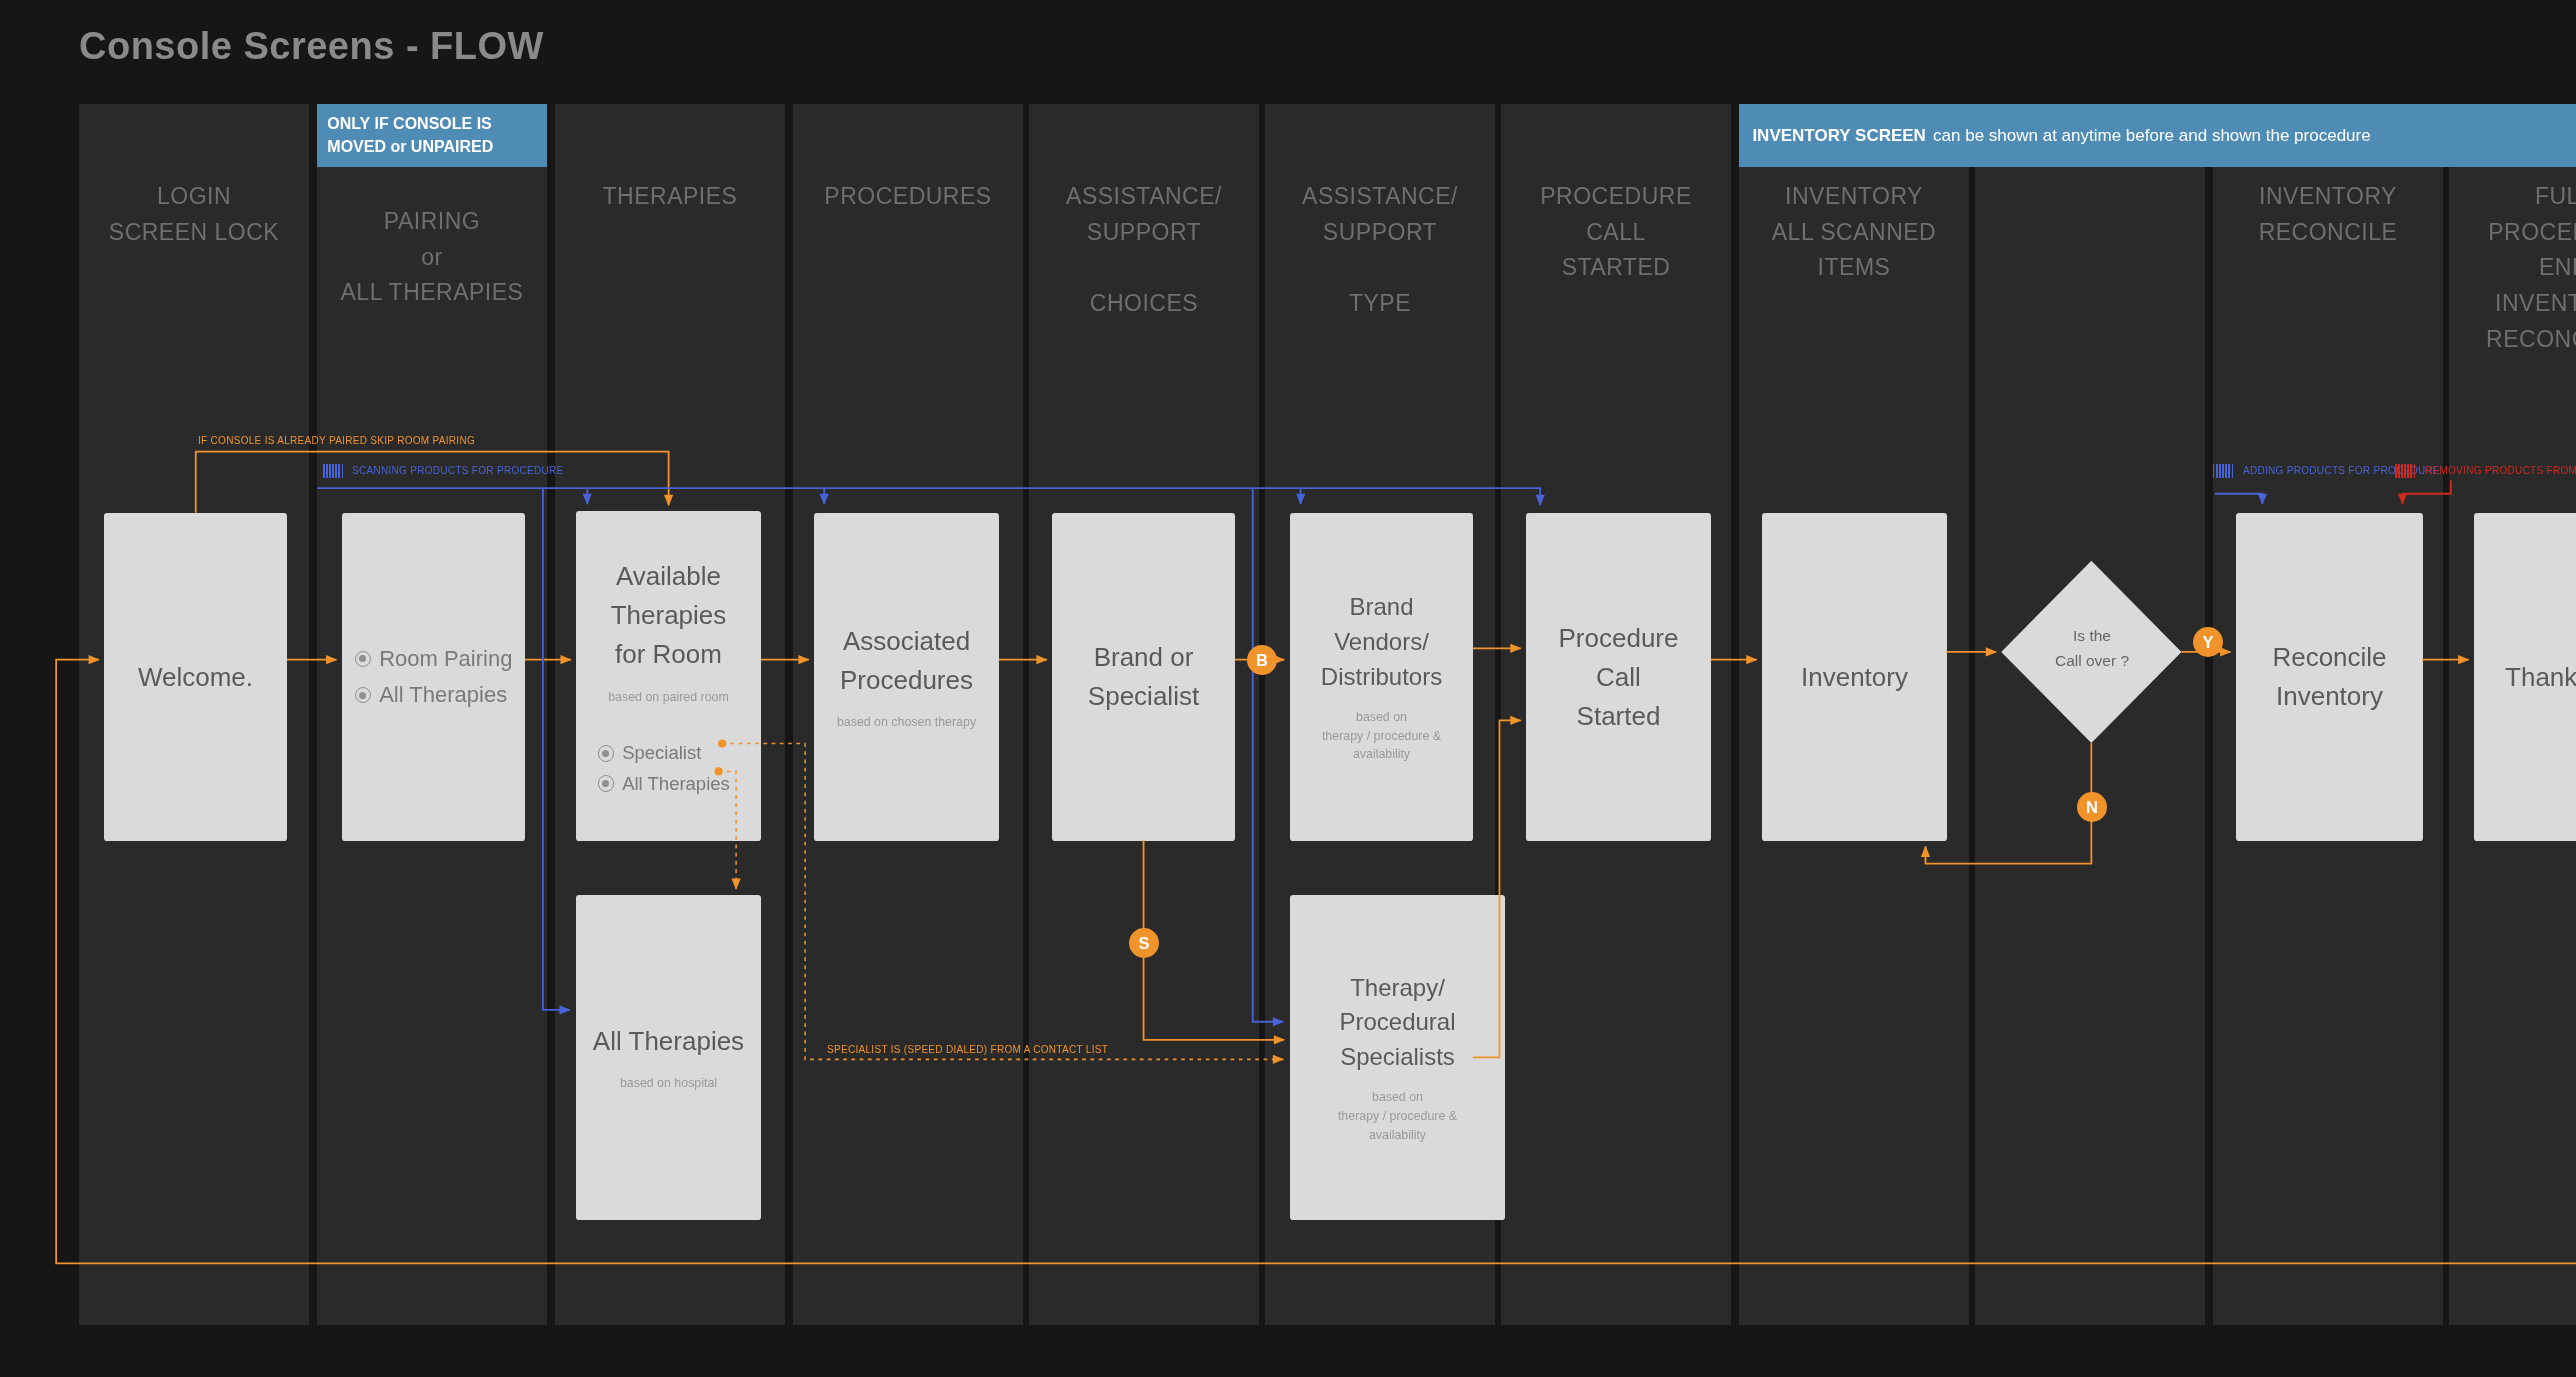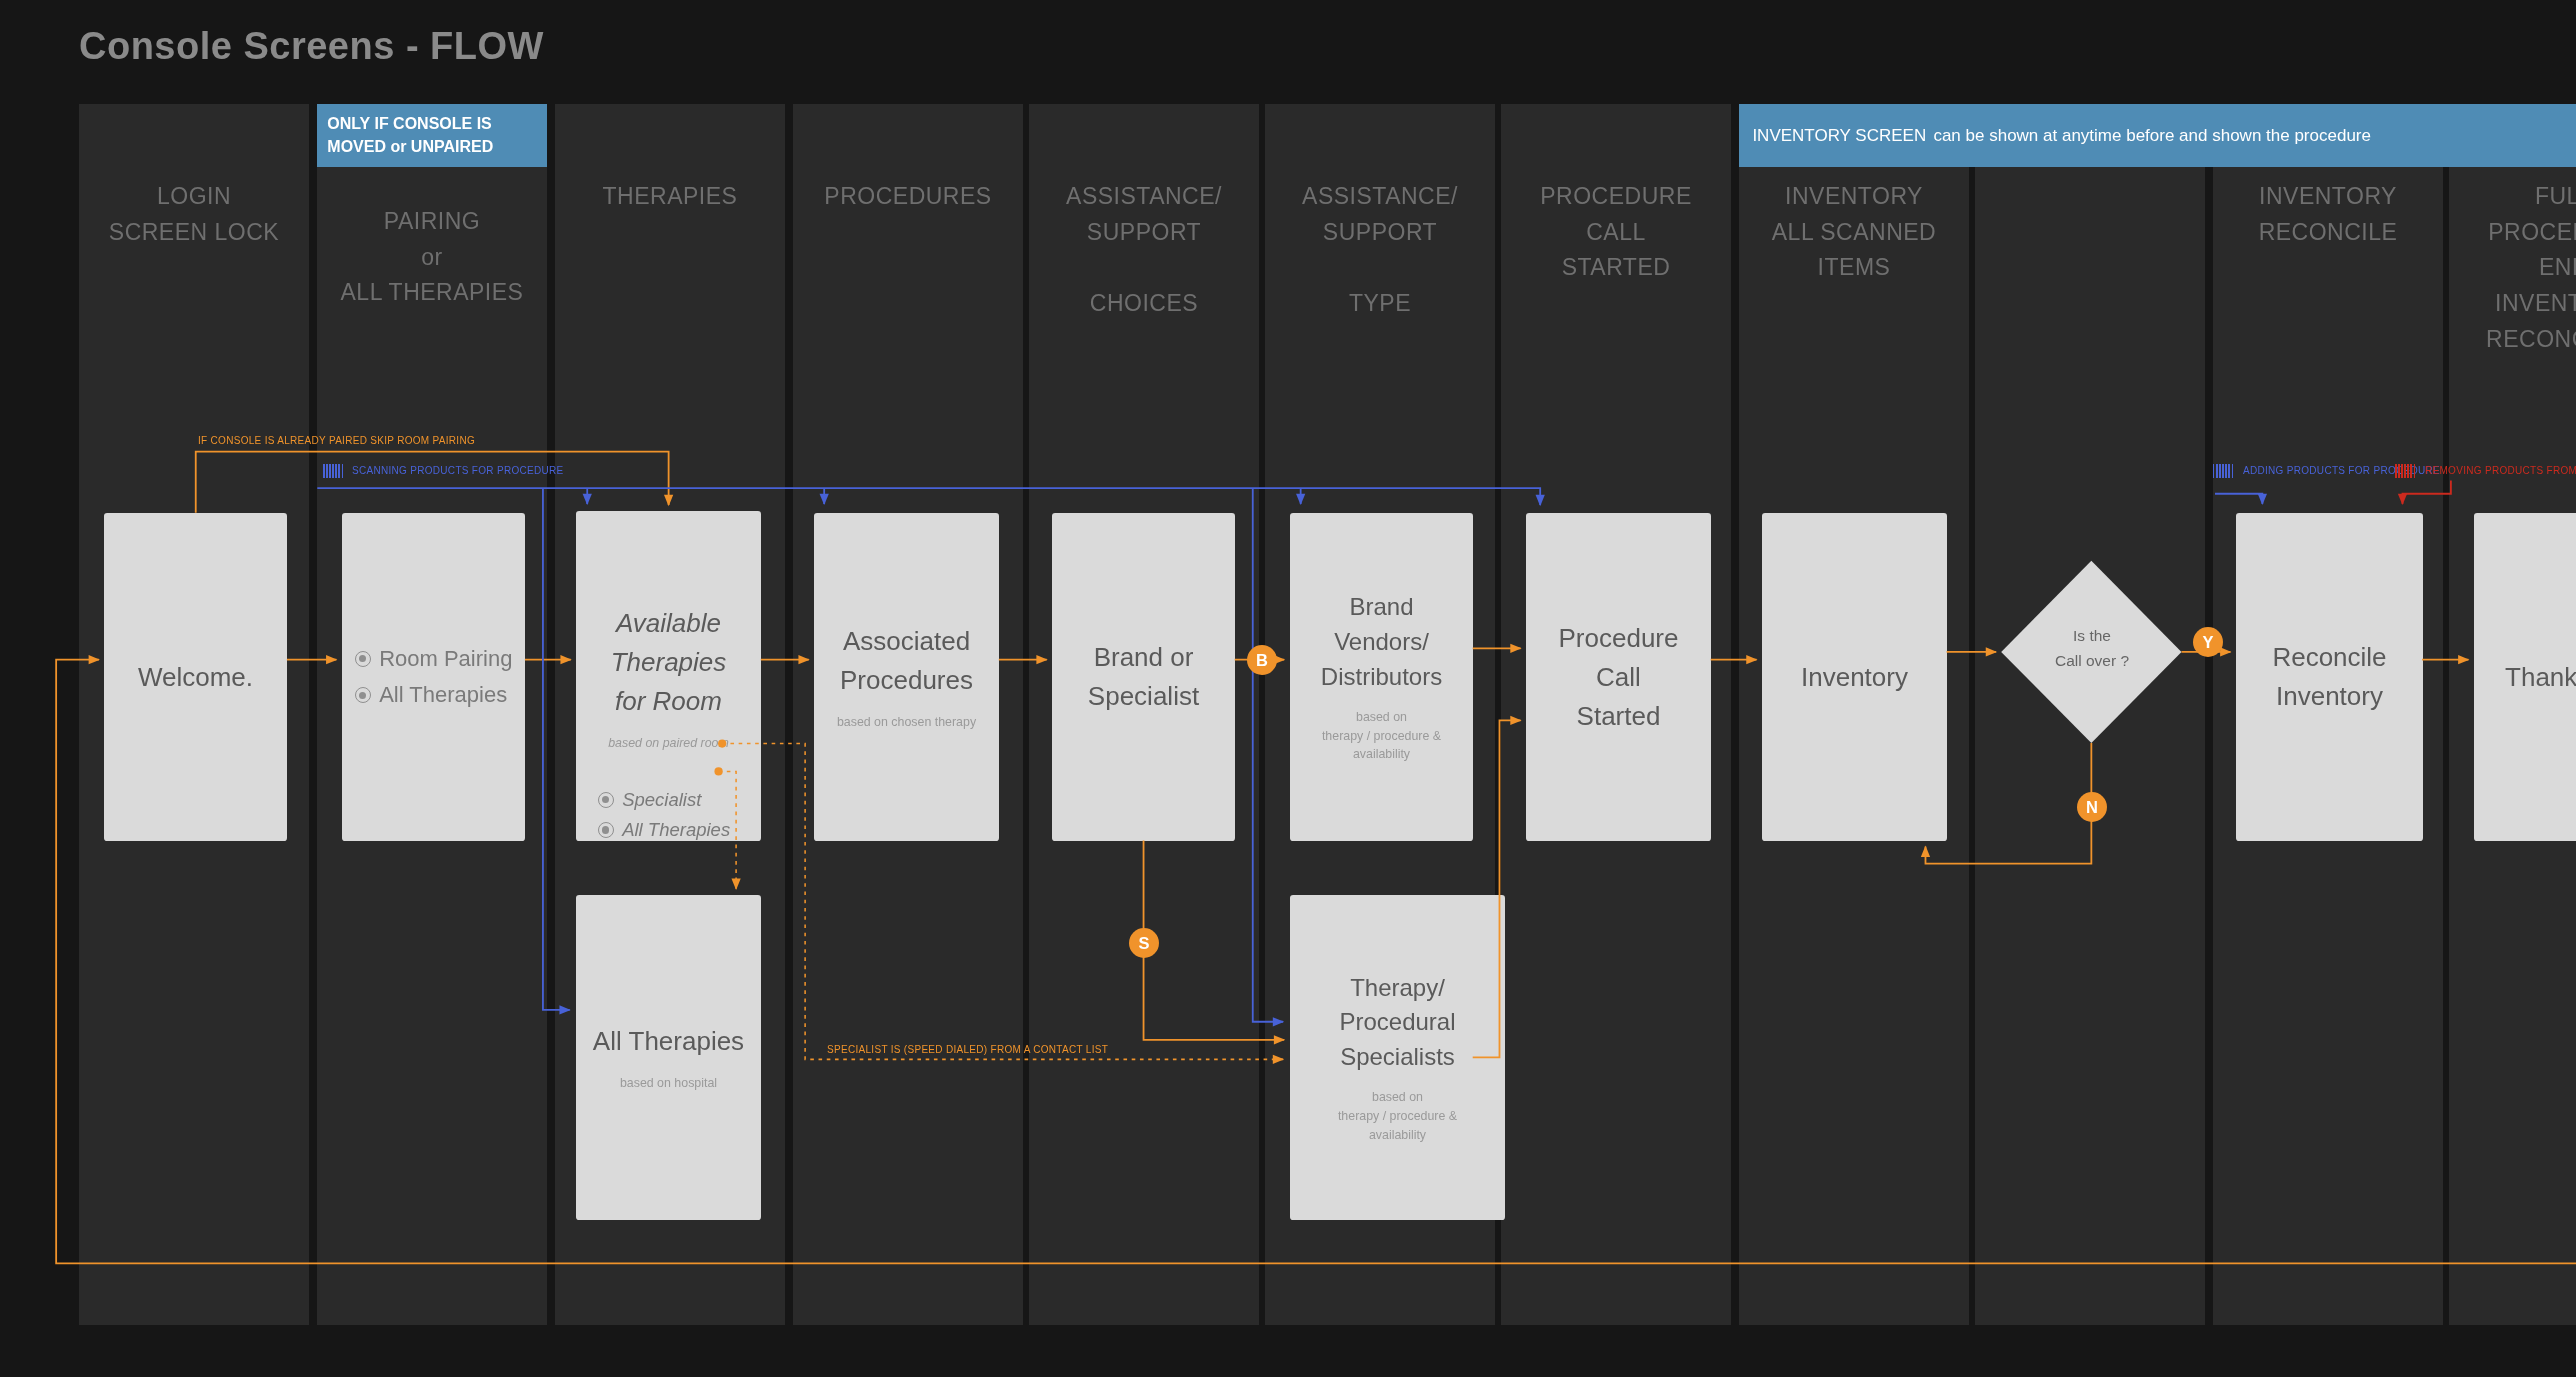--- a/index.html
+++ b/index.html
@@ -6,32 +6,32 @@
   .canvas{position:relative;width:2761px;height:1378px;background:#161616;overflow:hidden;
           font-family:"Liberation Sans", sans-serif;}
   .page-title{position:absolute;left:79px;top:25px;font-size:38px;font-weight:bold;color:#8a8a8a;letter-spacing:0.5px;z-index:2;}
   .lane{position:absolute;top:104px;height:1221px;width:230px;background:#2a2a2a;z-index:1;}
   .lane-title{padding-top:75px;text-align:center;font-size:23px;line-height:1.55;color:#6f6f6f;
               white-space:pre-line;letter-spacing:0.5px;}
   .banner{position:absolute;background:#4f8cb5;color:#fff;z-index:3;box-sizing:border-box;}
   .banner-pairing{left:317px;top:104px;width:230px;height:63px;font-size:16px;font-weight:bold;
                   padding:8.2px 0 0 10.3px;line-height:1.45;white-space:pre-line;}
   .banner-inventory{left:1739px;top:104px;width:940px;height:63px;display:flex;align-items:center;padding-left:13.4px;font-size:17px;}
-  .banner-inventory .b1{font-weight:normal;}
+  .banner-inventory .b1{font-weight:bold;}
   .banner-inventory .b2{margin-left:7.2px;}
   .card{position:absolute;background:#dadada;border-radius:3.1px;color:#5a5a5a;box-sizing:border-box;
         display:flex;flex-direction:column;align-items:center;justify-content:center;text-align:center;z-index:4;}
   .card .t{font-size:26px;line-height:1.5;white-space:pre-line;color:#5a5a5a;}
   .card .t-sm{font-size:24px;line-height:1.45;white-space:pre-line;color:#5a5a5a;}
   .card .sub{font-size:12.4px;line-height:1.5;color:#9a9a9a;margin-top:13.4px;white-space:pre-line;}
   .opts{display:flex;flex-direction:column;gap:10.3px;align-items:flex-start;}
   .opt{display:flex;align-items:center;gap:8.2px;font-size:22px;color:#7a7a7a;}
   .radio{width:14.4px;height:14.4px;border:1.5px solid #8f8f8f;border-radius:50%;position:relative;flex:0 0 auto;}
   .radio::after{content:"";position:absolute;inset:3.6px;background:#8f8f8f;border-radius:50%;}
-  .card-avail{justify-content:flex-end;font-style:italic;}
+  .card-avail{justify-content:center;}
   .card-avail .opts{margin-top:36px;align-self:flex-start;margin-left:21.6px;gap:8.2px;}
   .card-avail .opt{font-size:18.5px;}
   svg.overlay{position:absolute;left:0;top:0;z-index:5;}
   .diamond-label{position:absolute;left:2030px;top:624px;width:124px;text-align:center;font-size:15.5px;
                  line-height:1.6;color:#666;white-space:pre-line;z-index:6;}
   .badge{position:absolute;width:30px;height:30px;border-radius:50%;background:#f0932b;color:#fff;
          font-weight:bold;font-size:16.5px;display:flex;align-items:center;justify-content:center;z-index:7;}
   .badge-b{left:1247px;top:645px;}
   .badge-s{left:1129px;top:928px;}
   .badge-y{left:2193px;top:627px;}

